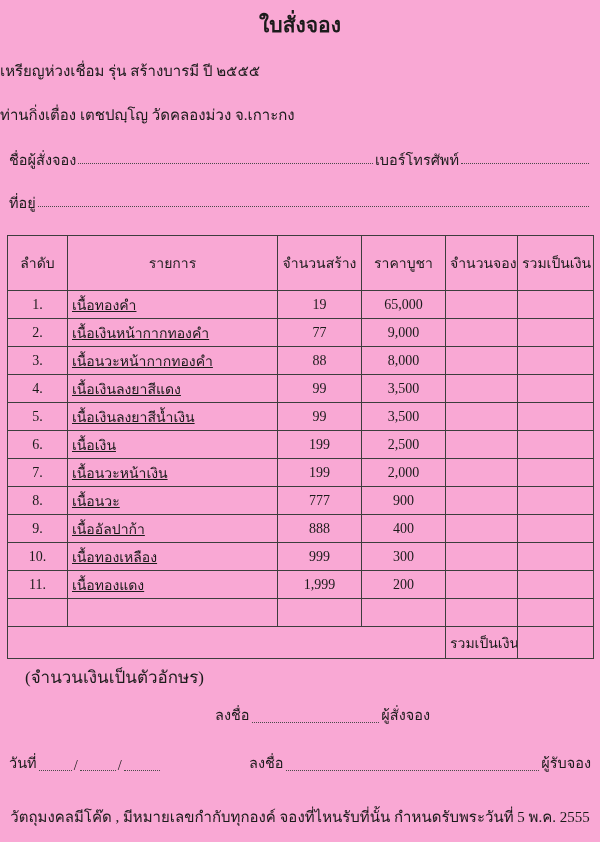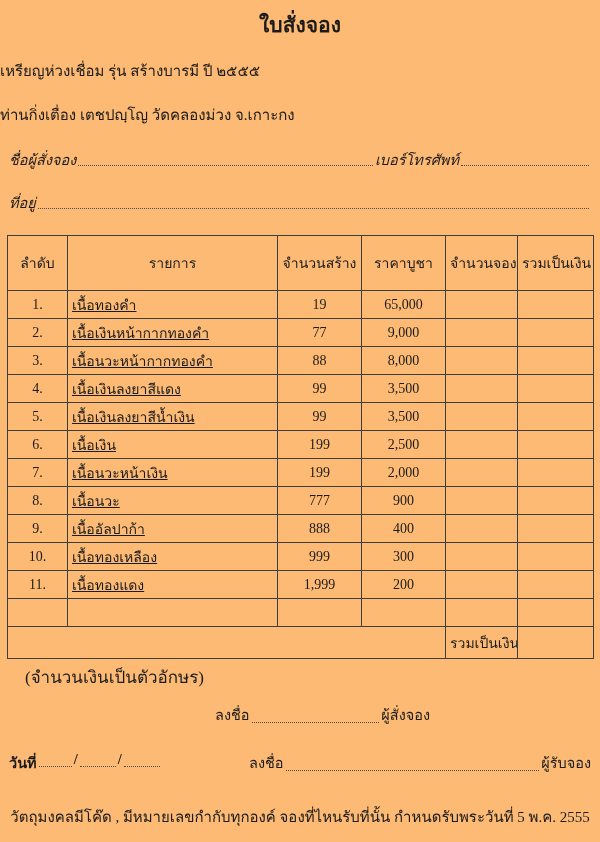--- a/index.html
+++ b/index.html
@@ -1,43 +1,42 @@
 <!DOCTYPE html>
 <html><head>
 <meta charset="utf-8">
 <style>
   html,body{margin:0;padding:0;background:#e8e8e8;}
   .page{
     position:relative;
     width:600px;height:842px;
     margin:0 auto;
-    background:#fdba74;
+    background:#f9a8d4;
     color:#1b1b1b;
     font-family:"Liberation Serif","DejaVu Serif",serif;
     font-size:14px;
     overflow:hidden;
     box-sizing:border-box;
   }
   .title{
     margin:0;padding-top:8px;
     text-align:center;
     font-size:21px;font-weight:bold;
   }
   .subtitle{
     text-align:left;
     font-size:15px;
     margin-top:20px;
   }
   .subtitle.first{margin-top:18px;}
   
   .field-row{
-    display:flex;align-items:center;
+    display:flex;align-items:flex-start;
     margin:0 9px;
     font-size:14.5px;
-    font-style:italic;
   }
   .row-orderer{margin-top:21px;}
   .row-address{margin-top:20px;}
   .lbl{white-space:nowrap;flex:0 0 auto;}
   .dots{
     flex:1 1 auto;
     height:1em;
     border-bottom:1.5px dotted #4a4a4a;
     margin:0 2px 3px 2px;
   }
@@ -79,23 +78,22 @@
     margin:13px 0 0 215px;
     width:215px;
     font-size:14.5px;
   }
   .sign-row2{
     display:flex;align-items:flex-end;
     margin:25px 9px 0 9px;
     font-size:14.5px;
   }
   .date-part{
-    display:flex;align-items:flex-start;
+    display:flex;align-items:flex-end;
     flex:0 0 175px;
-    font-weight:bold;
   }
   .slash{flex:0 0 auto;margin-bottom:0;}
   .sign-part{
     display:flex;align-items:flex-end;
     flex:1 1 auto;
     margin-left:65px;
   }
   .bottom-note{
     position:absolute;
     left:0;right:0;

